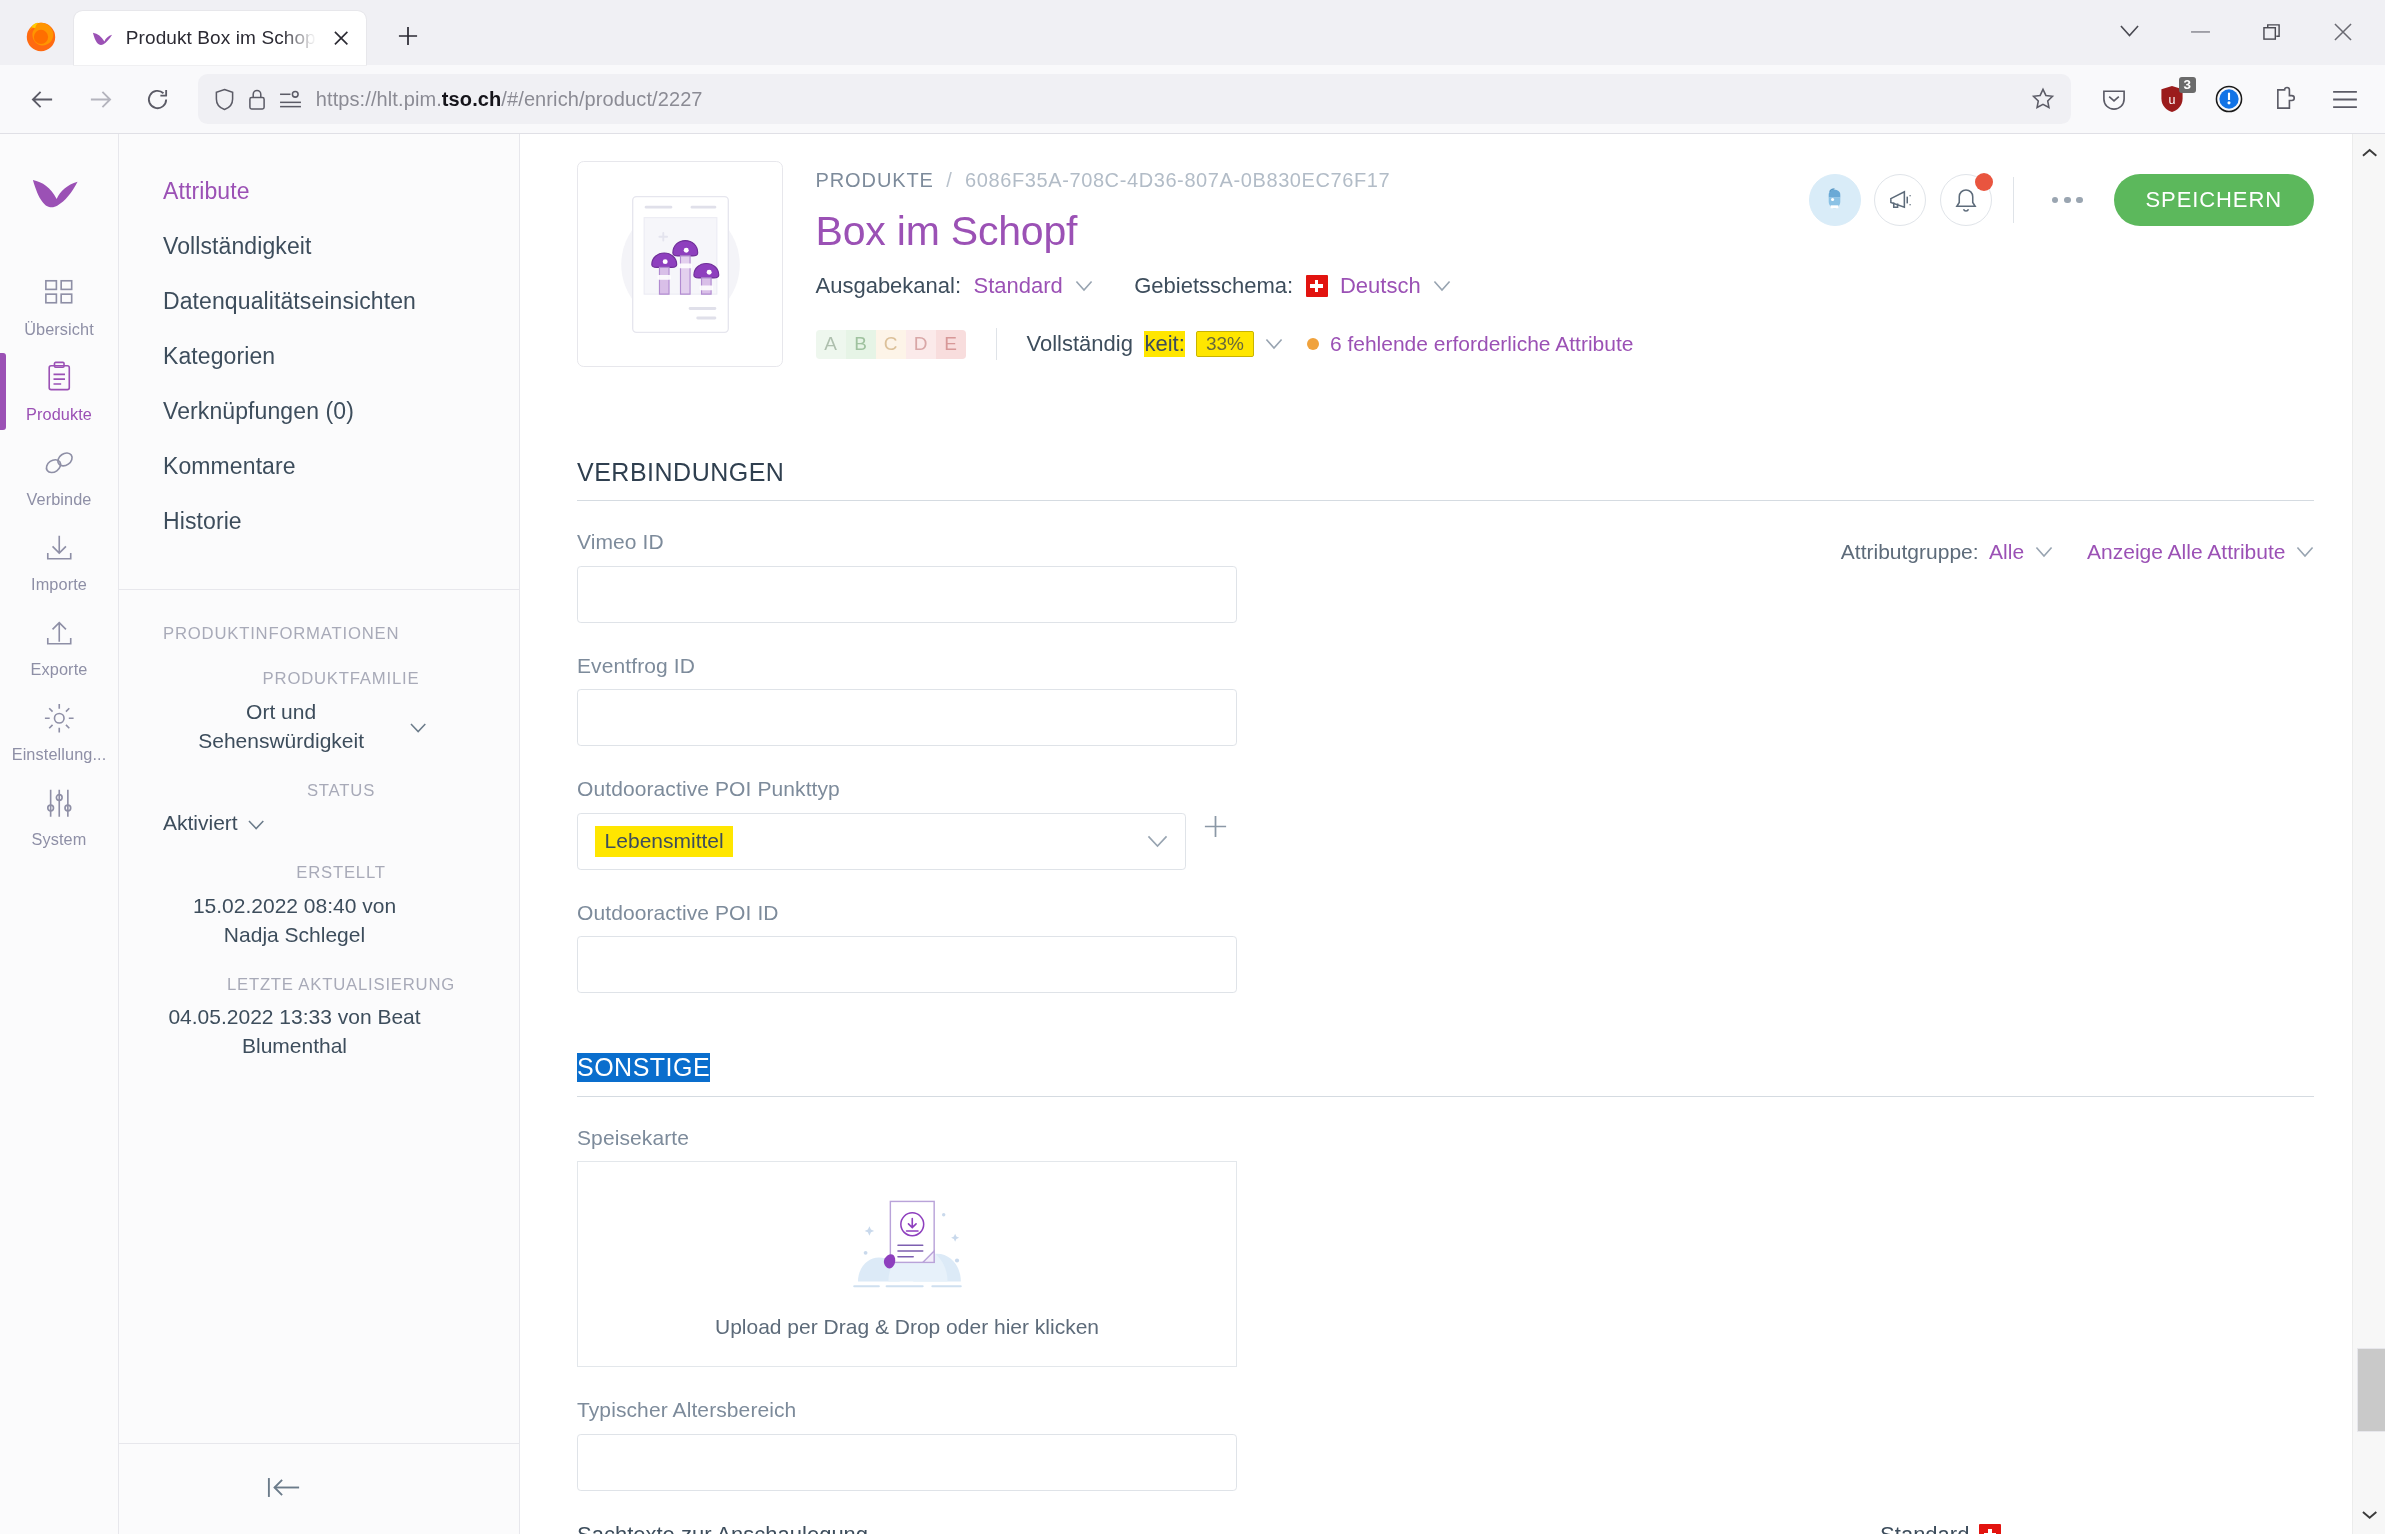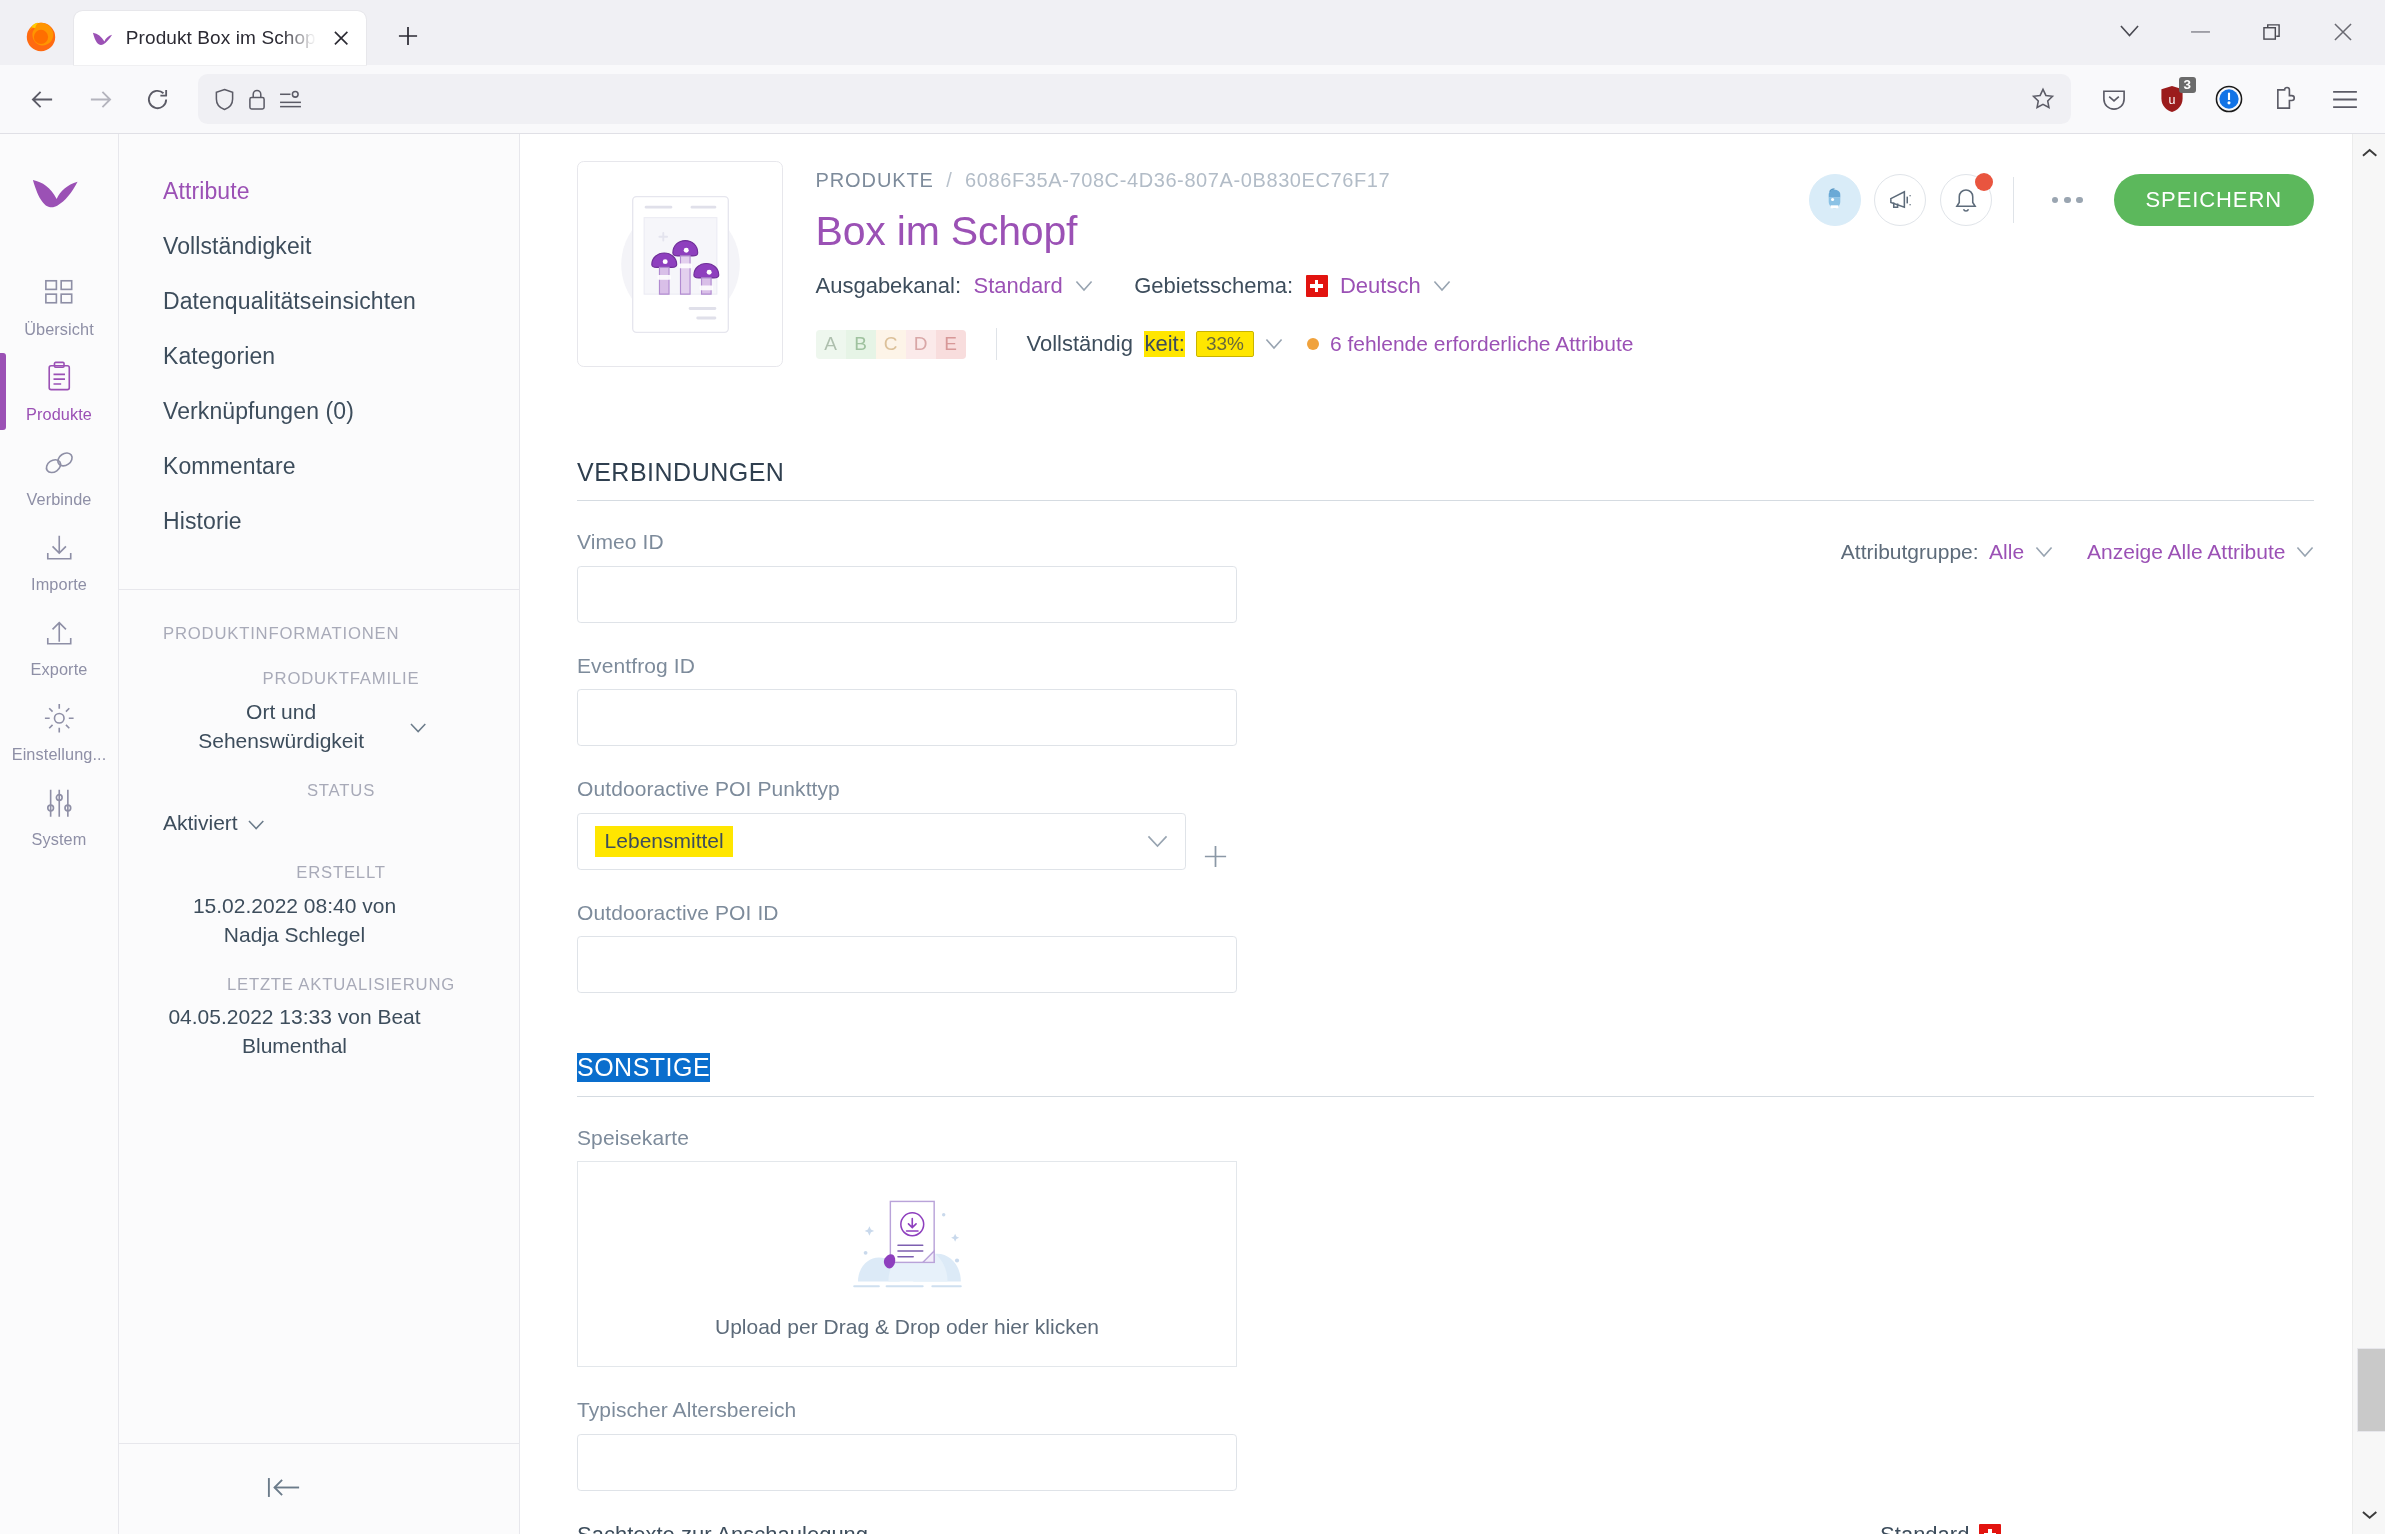--- a/index.html
+++ b/index.html
@@ -187,21 +187,21 @@
   .form { margin-top: 91px; }
   .sec-title { font-size: 25px; color: #2f3f4f; letter-spacing: 0.5px; margin-bottom: 13.4px; display:inline-block;}
   .sec-title.selected { background: #0a6ecd; color: #ffffff; }
   .sec-rule { border-top: 1px solid #d5dbe1; margin-bottom: 29px; }
 
   .field { margin-bottom: 31px; }
   .field-label { font-size: 21px; color: #7d8b9b; margin-bottom: 11.5px; letter-spacing: 0.1px; }
   .input-box {
     width: 660px; height: 57px; border: 1px solid #dfe3e8; border-radius: 3.8px; background: #fff;
   }
-  .select-row { display: flex; align-items: flex-end; gap: 16px; }
+  .select-row { display: flex; align-items: flex-start; gap: 16px; }
   .select-box {
     width: 609px; height: 57px; border: 1px solid #dfe3e8; border-radius: 3.8px; background: #fff;
     display: flex; align-items: center; padding: 0 17px; justify-content: space-between;
   }
   .tag-hl { background: #ffe600; font-size: 21px; color: #3d4d5c; padding: 2.9px 9.6px 3.8px 9.6px; }
   .select-chev { color: #98a4b1; display:inline-flex; }
   .plus-btn { color: #8b98a6; display:inline-flex; }
 
   .dropzone {
     width: 660px; height: 206px; border: 1px solid #e3e7eb; border-radius: 0; background:#fff;
@@ -310,20 +310,23 @@
             <path d="M5.5 10V6.5a4 4 0 0 1 8 0V10"></path>
           </svg>
       </span>
       <span class="uicon">
         <svg width="23" height="19" viewBox="0 0 24 20" fill="none" stroke="#5b5b66" stroke-width="1.6">
           <circle cx="17" cy="4.5" r="3"></circle>
             <path d="M1 4.5h11"></path>
             <path d="M1 13h22"></path>
             <path d="M1 17.5h22"></path>
         </svg>
+      </span>
+      <span class="urltext">
+        <span class="dim">https://</span><span class="dim">hlt.pim.</span><b>tso.ch</b><span class="dim">/#/enrich/product/2227</span>
       </span>
       <span class="star">
         <svg width="24" height="24" viewBox="0 0 25 25" fill="none" stroke="#5b5b66" stroke-width="1.6">
             <path d="M12.5 2.5l3 6.3 6.9.9-5 4.8 1.3 6.9-6.2-3.4-6.2 3.4L7.6 14.5l-5-4.8 6.9-.9z"></path>
           </svg>
       </span>
     </div>
 
     <div class="toolbar-right">
       <div class="tbtn">

